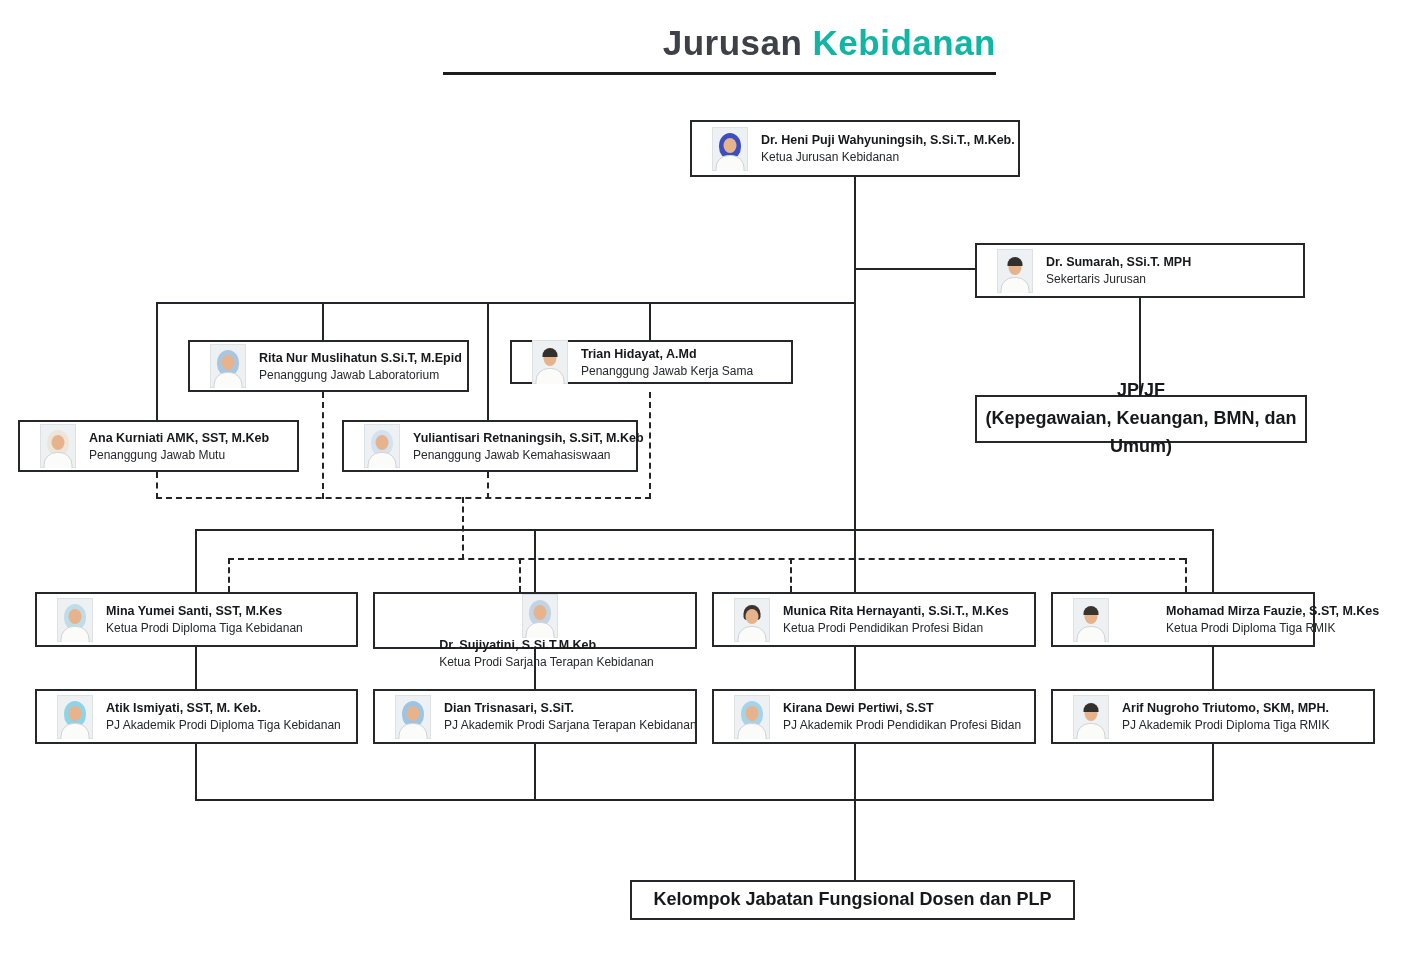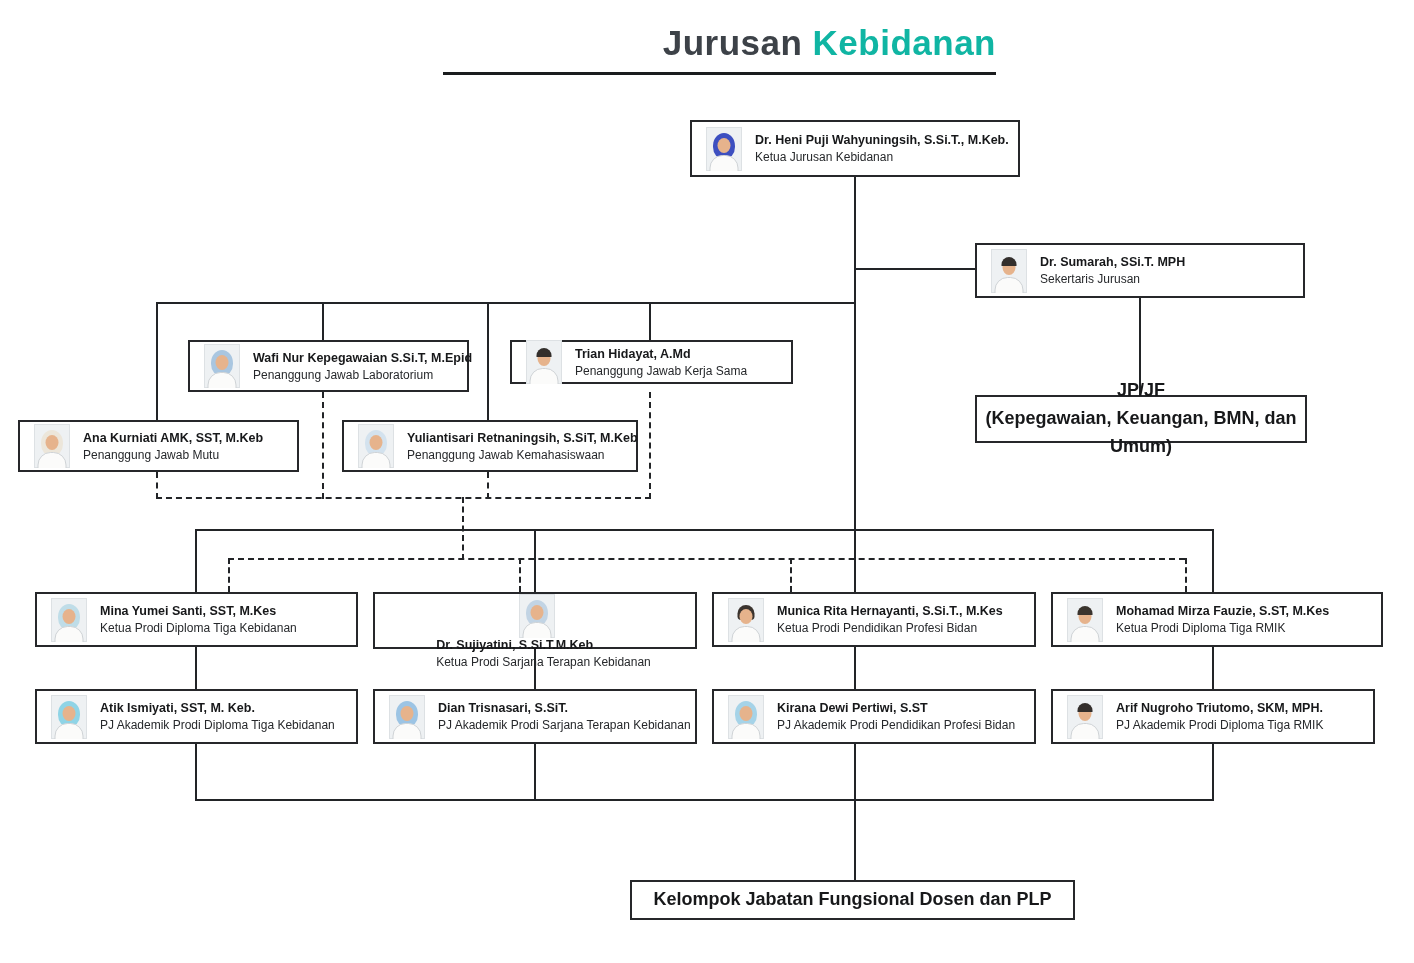--- a/index.html
+++ b/index.html
@@ -15,21 +15,21 @@
 
   
   .ln{position:absolute;z-index:1;}
   .ln.h{height:2px;background:#222427;}
   .ln.v{width:2px;background:#222427;}
   .ln.dh{height:0;border-top:2px dashed #222427;background:none;}
   .ln.dv{width:0;border-left:2px dashed #222427;background:none;}
 
   
   .node{position:absolute;z-index:2;background:#ffffff;border:2px solid #26272a;
-        box-sizing:border-box;display:flex;align-items:center;padding:0 10px 0 14px;}
+        box-sizing:border-box;display:flex;align-items:center;padding:0 10px 0 20px;}
   .node .txt{display:flex;flex-direction:column;justify-content:center;gap:3px;margin-left:13px;min-width:0;}
   .node .nm{font-size:12.5px;font-weight:700;color:#17181a;white-space:nowrap;}
   .node .rl{font-size:12px;color:#26282b;white-space:nowrap;}
   .node.textonly{justify-content:center;text-align:center;padding:0 6px;}
   .node.textonly .c{font-size:18px;font-weight:700;line-height:1.55;color:#17181a;}
 
   
   .avatar{position:relative;flex:none;width:36px;height:44px;background:#eef1f3;overflow:hidden;
           box-shadow:inset 0 0 0 1px #dde1e4;}
   .avatar .av-head{position:absolute;left:50%;top:11px;transform:translateX(-50%);
@@ -112,21 +112,21 @@
       <div>(Kepegawaian, Keuangan, BMN, dan Umum)</div>
     </div>
   </div>
 
   <div class="node" style="left:188px;top:340px;width:281px;height:52px;">
     <div class="avatar av-hijab" style="--av: #a9c6e0;">
         <span class="av-head"></span>
         <span class="av-body"></span>
       </div>
     <div class="txt">
-      <div class="nm">Wafi Nur Kepegawaian S.Si.T, M.Epid</div>
+      <div class="nm">Rita Nur Muslihatun S.Si.T, M.Epid</div>
       <div class="rl">Penanggung Jawab Laboratorium</div>
     </div>
   </div>
 
   <div class="node" style="left:510px;top:340px;width:283px;height:44px;">
     <div class="avatar av-man" style="--av: #332f2c;">
         <span class="av-head"></span>
         <span class="av-body"></span>
       </div>
     <div class="txt">
@@ -183,21 +183,21 @@
     <div class="avatar av-woman" style="--av: #3a332e;">
         <span class="av-head"></span>
         <span class="av-body"></span>
       </div>
     <div class="txt">
       <div class="nm">Munica Rita Hernayanti, S.Si.T., M.Kes</div>
       <div class="rl">Ketua Prodi Pendidikan Profesi Bidan</div>
     </div>
   </div>
 
-  <div class="node" style="left:1051px;top:592px;width:332px;height:55px;">
+  <div class="node" style="left:1051px;top:592px;width:264px;height:55px;gap:44px;">
     <div class="avatar av-man" style="--av: #3a342e;">
         <span class="av-head"></span>
         <span class="av-body"></span>
       </div>
     <div class="txt">
       <div class="nm">Mohamad Mirza Fauzie, S.ST, M.Kes</div>
       <div class="rl">Ketua Prodi Diploma Tiga RMIK</div>
     </div>
   </div>
 

